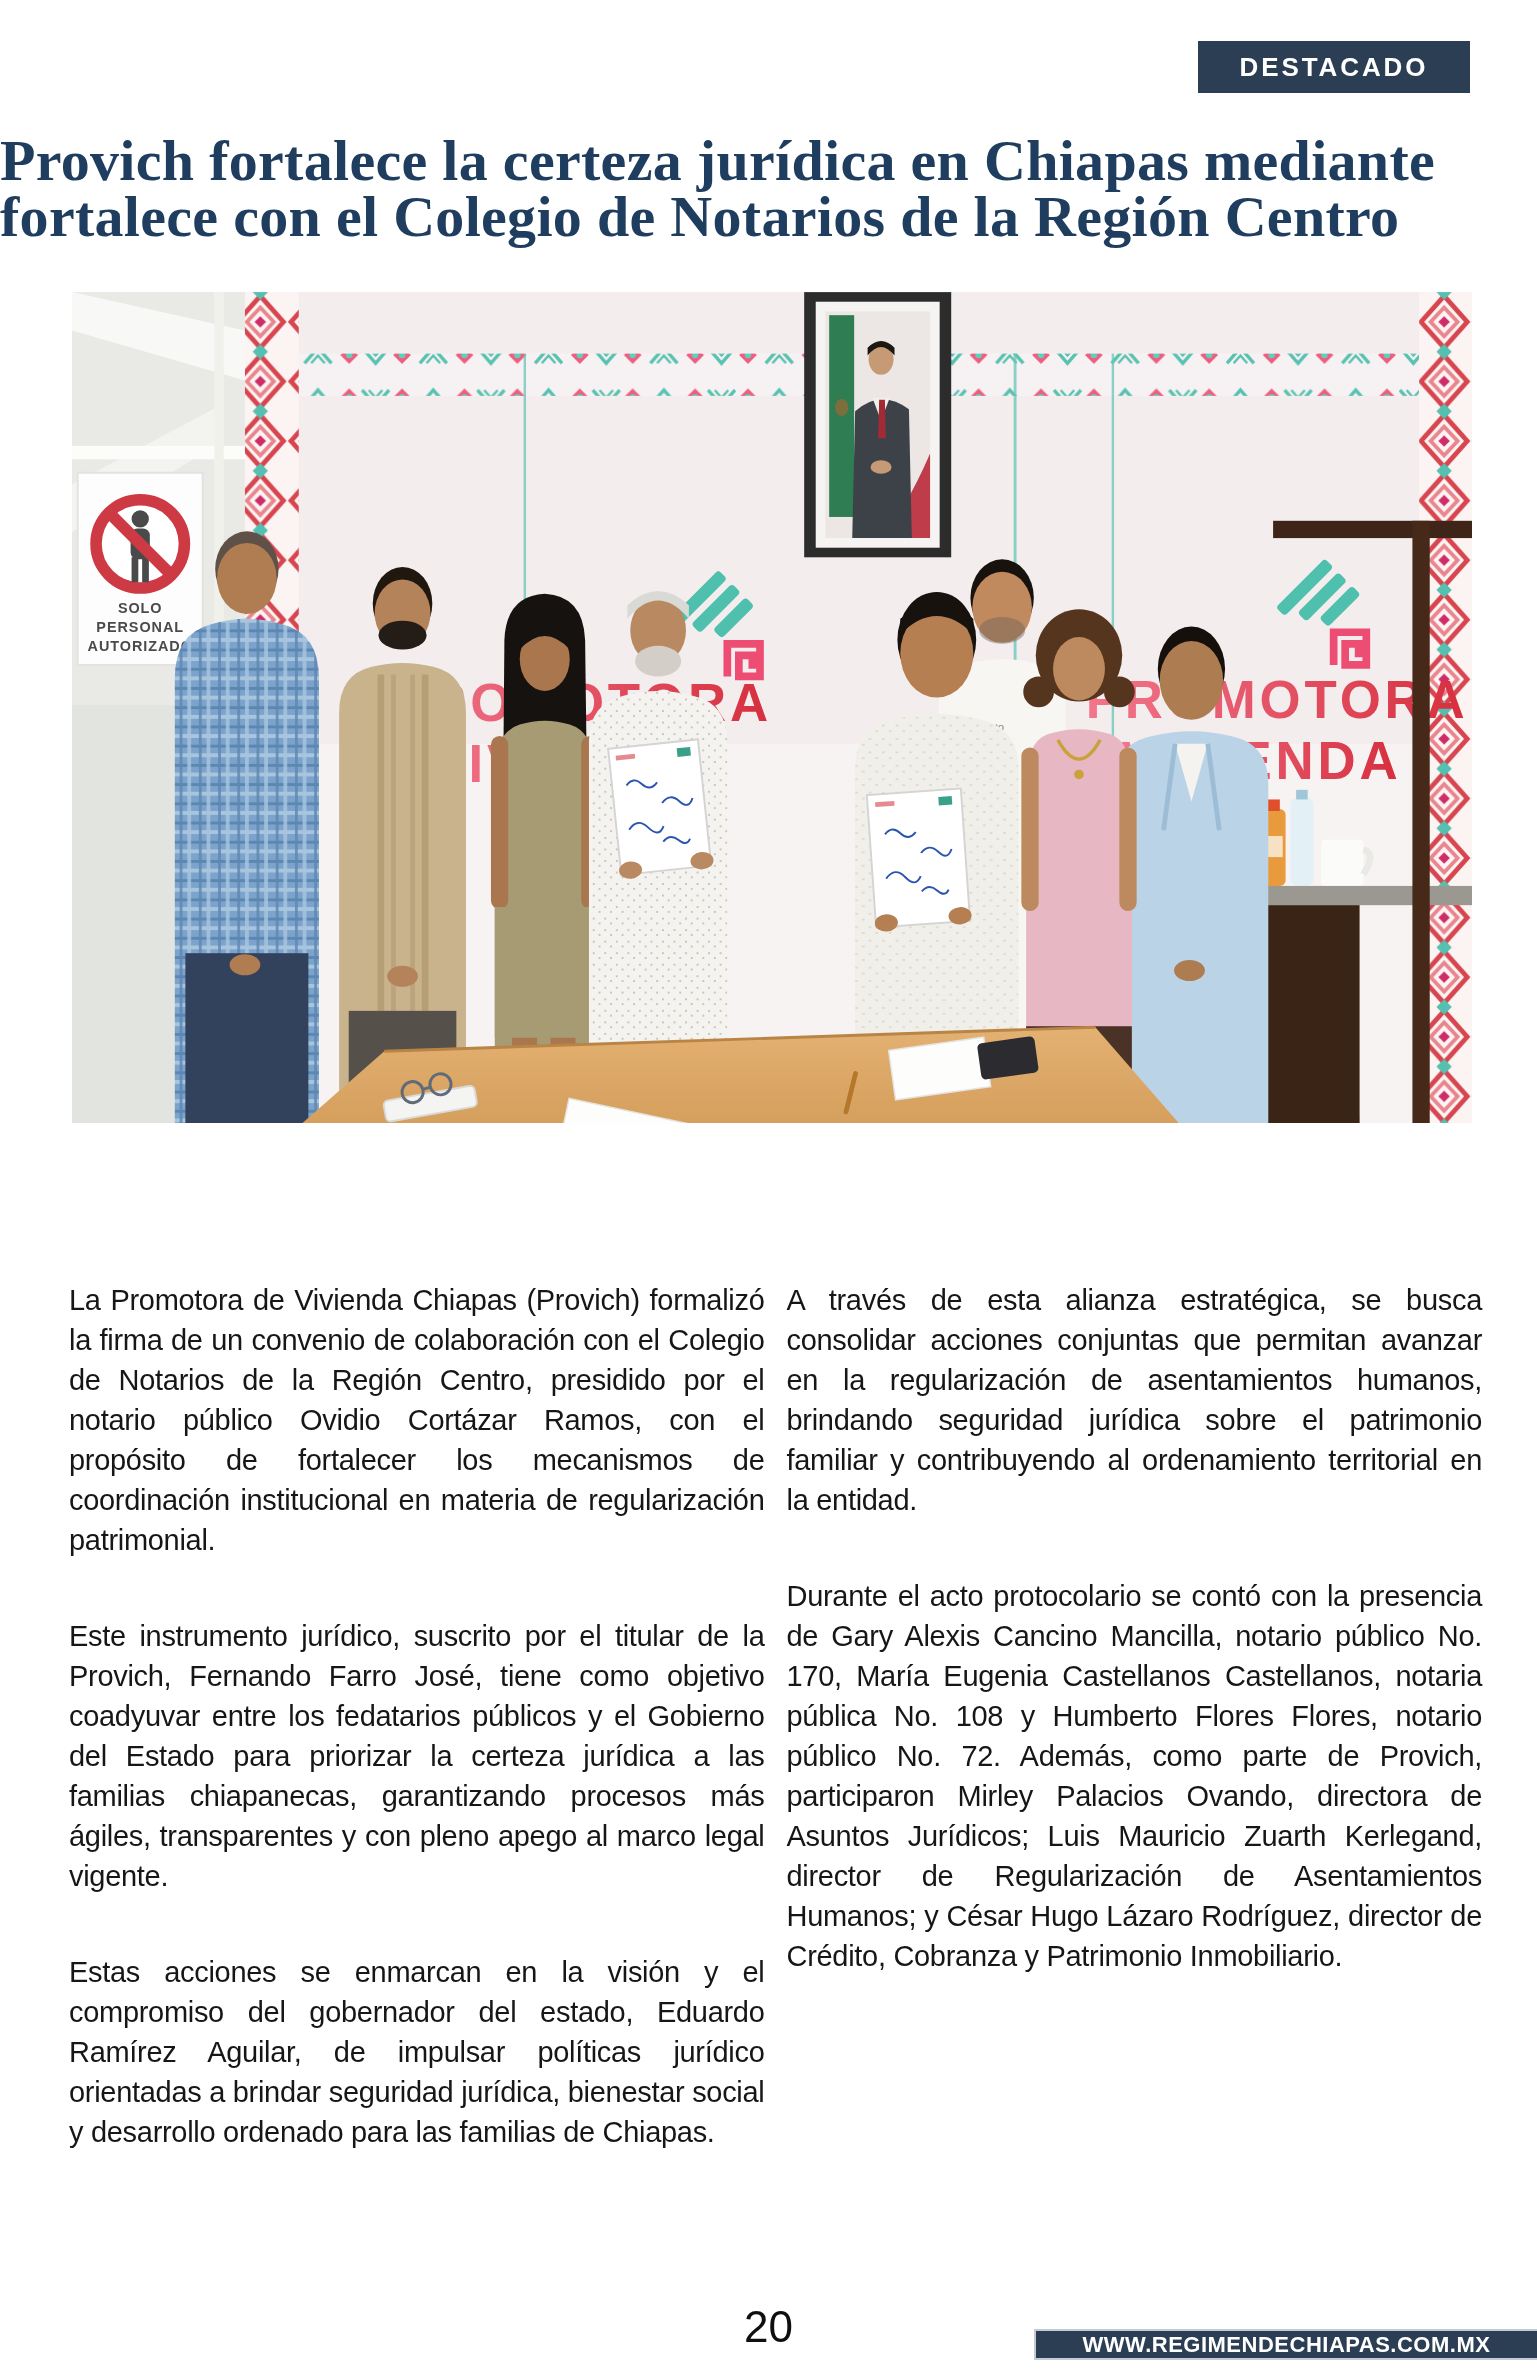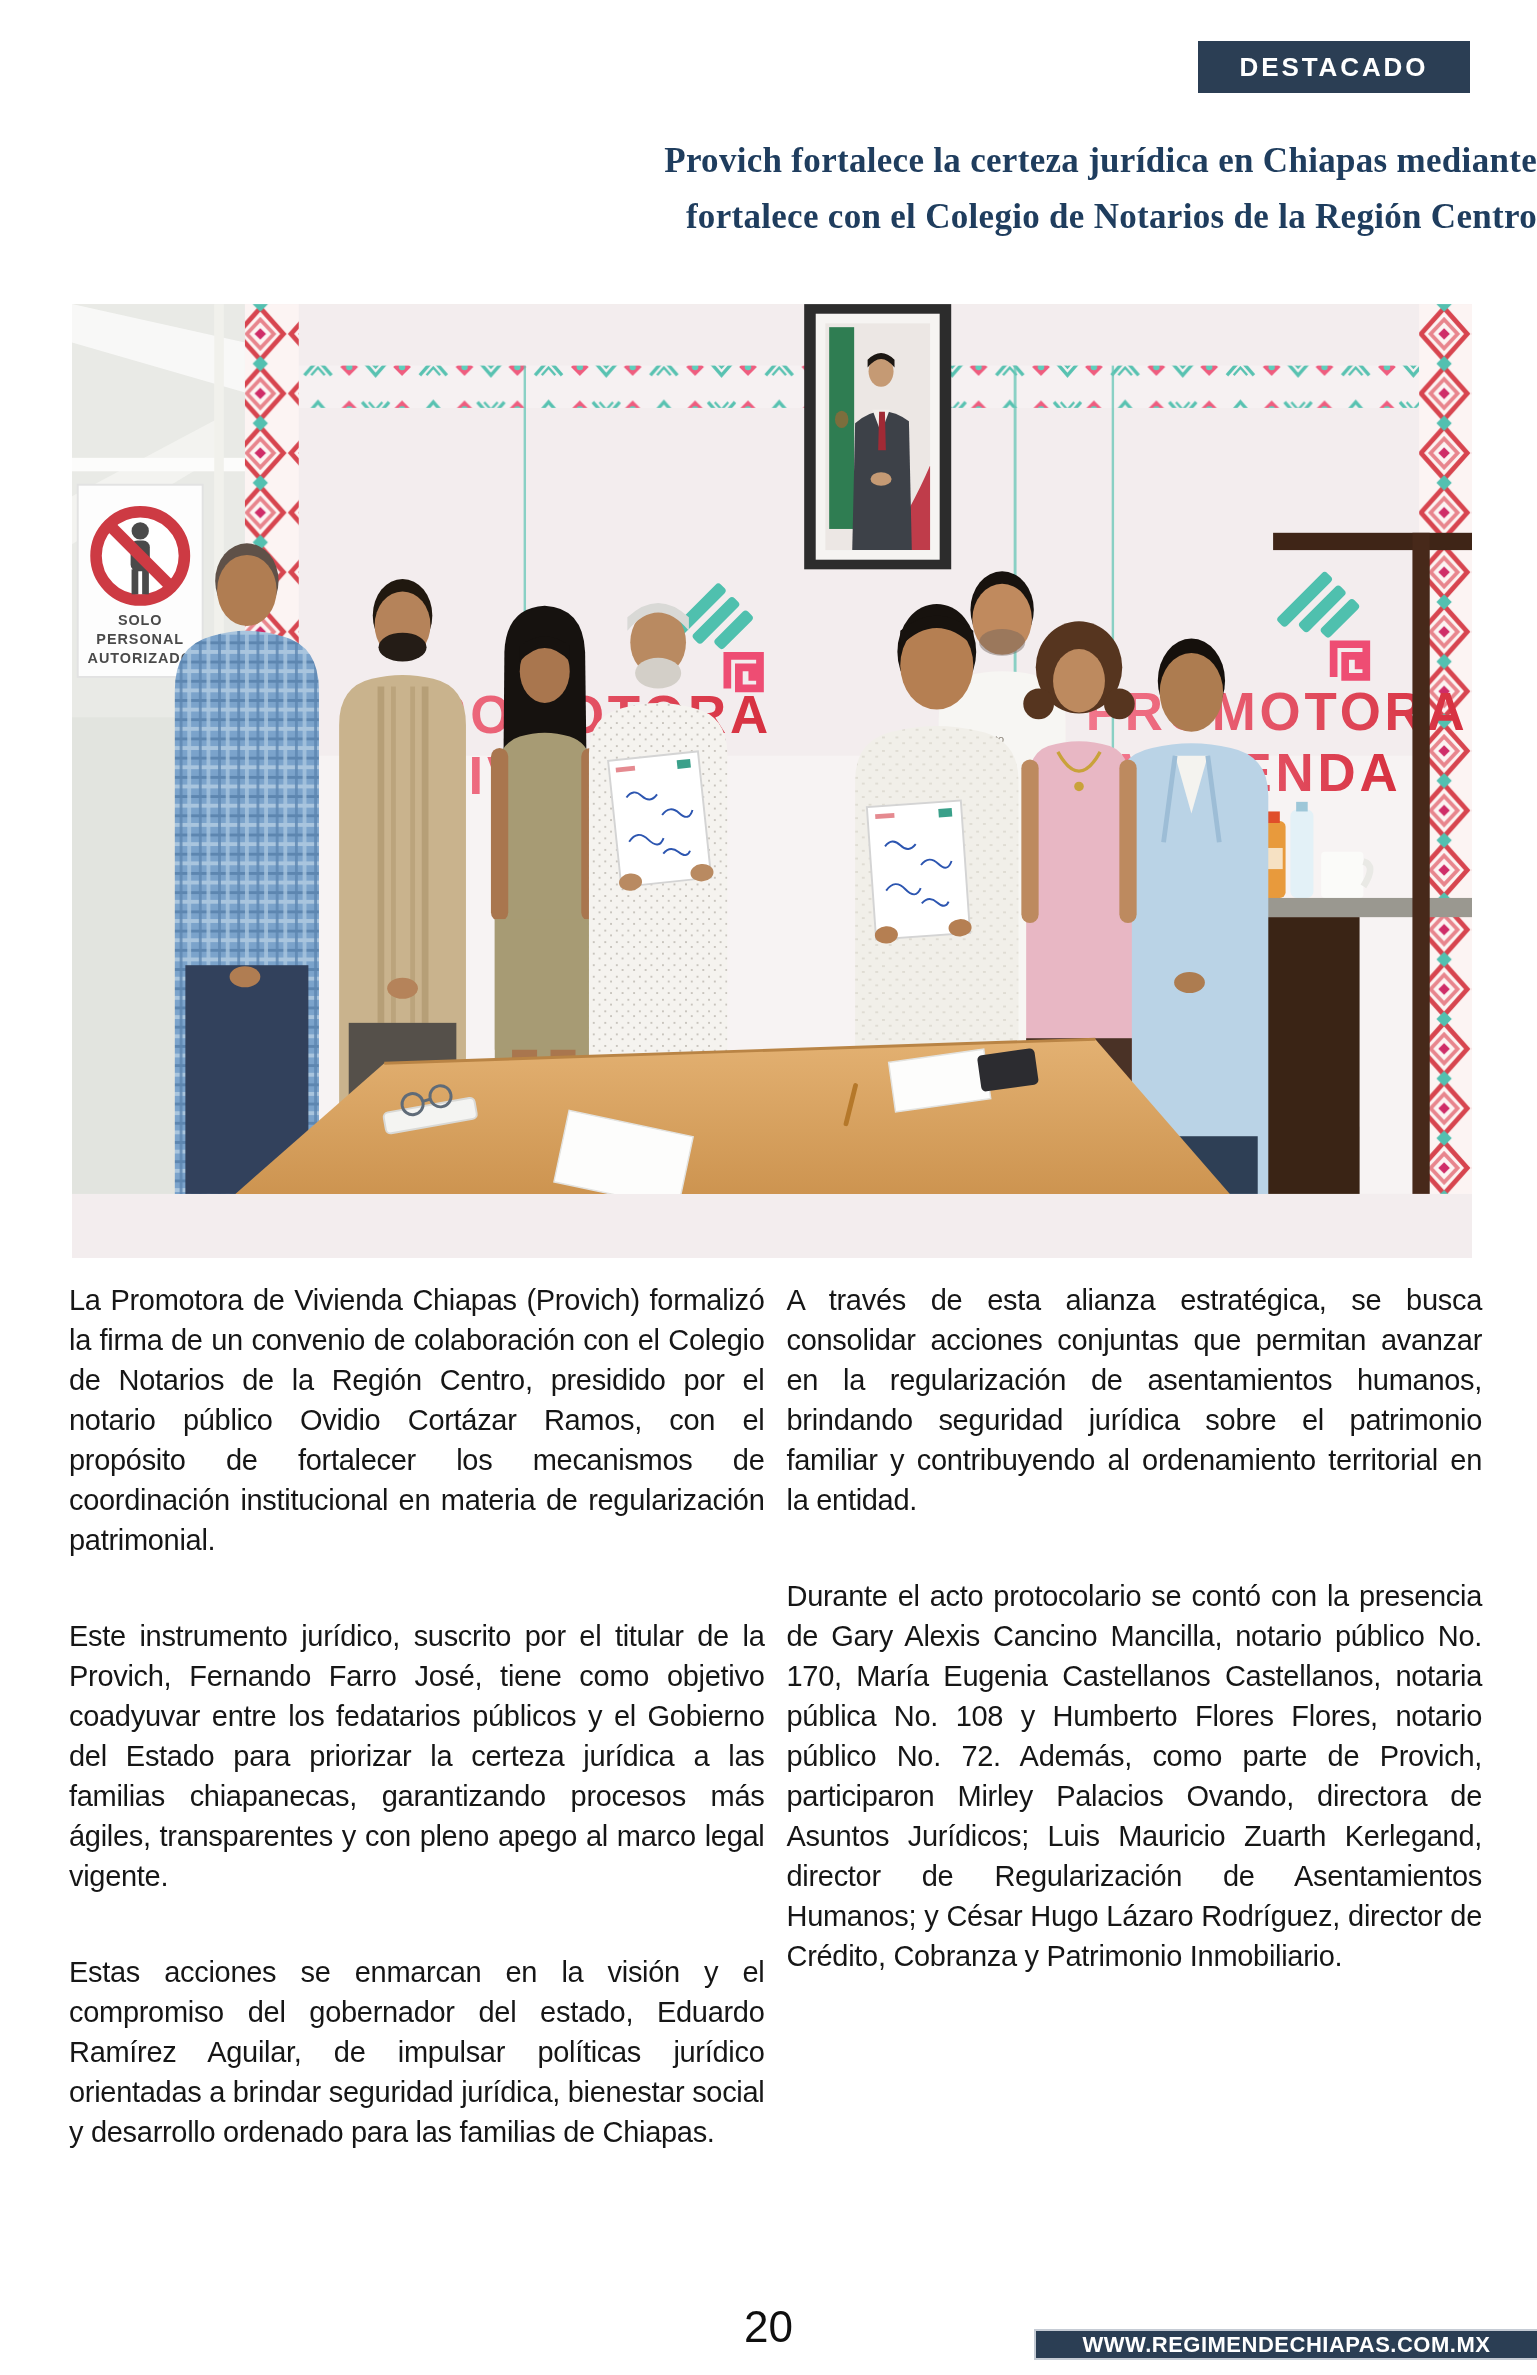--- a/index.html
+++ b/index.html
@@ -1,21 +1,21 @@
 <!DOCTYPE html>
 <html lang="es"><head>
 <meta charset="utf-8">
 <style>
   html,body{margin:0;padding:0;background:#ffffff;}
   .page{position:relative;width:1537px;height:2376px;background:#ffffff;overflow:hidden;font-family:"Liberation Sans",sans-serif;}
   .badge{position:absolute;left:1198px;top:41px;width:272px;height:52px;background:#2b3e54;color:#ffffff;
          display:flex;align-items:center;justify-content:center;font-weight:700;font-size:26px;letter-spacing:2.9px;}
-  .title{position:absolute;left:0;top:133px;width:1537px;text-align:right;
-         font-family:"Liberation Serif",serif;font-weight:700;font-size:35px;line-height:56px;color:#1f3d5e;letter-spacing:0.3px;}
-  .photo{position:absolute;left:72px;top:304px;width:1400px;height:954px;background:#f3edee;overflow:hidden;}
+  .title{position:absolute;left:0;top:133px;width:1537px;text-align:left;
+         font-family:"Liberation Serif",serif;font-weight:700;font-size:58px;line-height:56px;color:#1f3d5e;letter-spacing:0.3px;}
+  .photo{position:absolute;left:72px;top:292px;width:1400px;height:831px;background:#f3edee;overflow:hidden;}
   .article{position:absolute;left:69px;top:1280px;width:1413px;display:flex;gap:22px;}
   .col{width:696px;}
   .col p{margin:0 0 56px 0;font-size:29px;line-height:40px;text-align:justify;color:#161616;letter-spacing:-0.3px;}
   .pagenum{position:absolute;left:0;top:2302px;width:1537px;text-align:center;font-size:44px;color:#0f0f0f;}
   .urlbar{position:absolute;right:0;top:2329px;width:503px;height:31px;background:#2b3e54;
           border:2.9px solid #c5cbd4;border-right:none;box-sizing:border-box;display:flex;align-items:center;justify-content:center;
           color:#ffffff;font-weight:700;font-size:22px;letter-spacing:0.5px;}
 </style>
 </head>
 <body>

